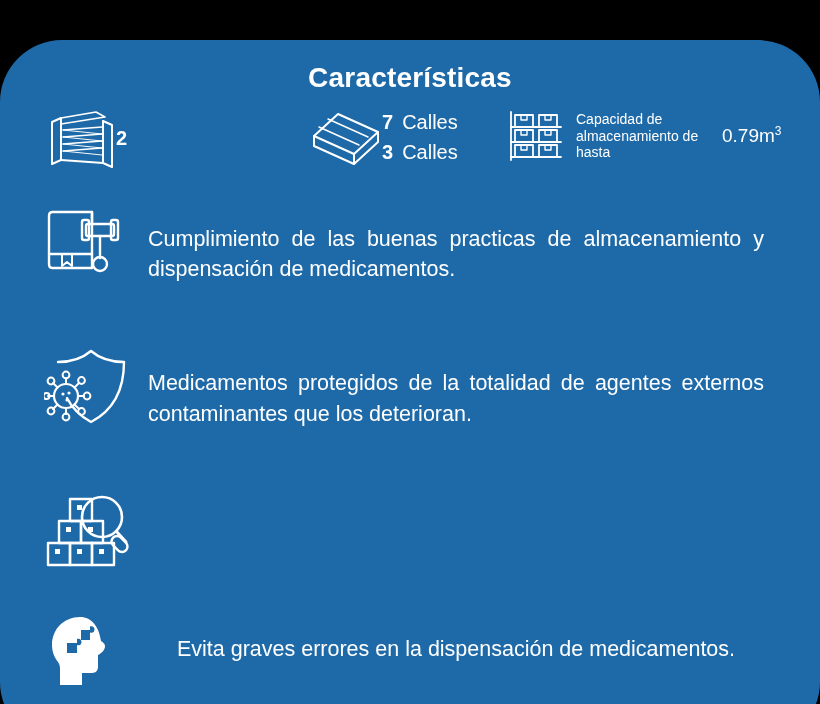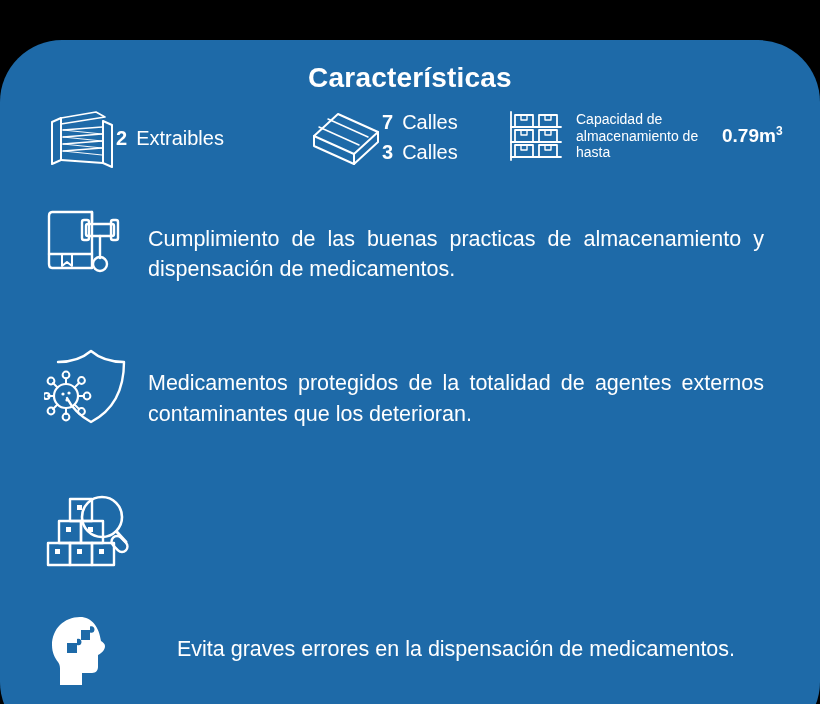--- a/index.html
+++ b/index.html
@@ -84,21 +84,21 @@
   }
   .cap-text {
     font-size: 14px;
     line-height: 1.2;
     font-weight: normal;
     margin-left: 12px;
     max-width: 136px;
   }
   .cap-value {
     font-size: 19px;
-    font-weight: bold;
+    font-weight: normal;
     margin-left: 10px;
     white-space: nowrap;
   }
   .cap-value sup { font-size: 12px; }
 
   
   .features {
     margin-top: 30px;
   }
   .feature {
@@ -151,21 +151,20 @@
           <path d="M13 16 L13 52 M55 13 L55 55" stroke-width="1.6"></path>
           <path d="M13 52 L55 55"></path>
 
           <path d="M15 22 L54 19 M15 29 L54 26 M15 36 L54 33 M15 43 L54 40" stroke-width="1.4"></path>
           <path d="M15 22 L54 26 M15 29 L54 33 M15 36 L54 40 M15 43 L54 47" stroke-width="1.1" opacity="0.95"></path>
         </svg>
       </span>
       <span class="stat-lines">
         <span class="stat-line">
           <span class="stat-num">2</span>
-          <span class="stat-label">Extraibles</span>
         </span>
       </span>
     </div>
 
     <div class="stat stat-2">
       <span class="stat-icon">
         <svg width="72" height="60" viewBox="0 0 72 60" fill="none" stroke="#ffffff" stroke-width="2" stroke-linejoin="round" stroke-linecap="round">
           <path d="M28 6 L68 24 L44 46 L4 28 Z"></path>
           <path d="M4 28 L4 38 L44 56 L44 46"></path>
           <path d="M68 24 L68 34 L44 56"></path>

